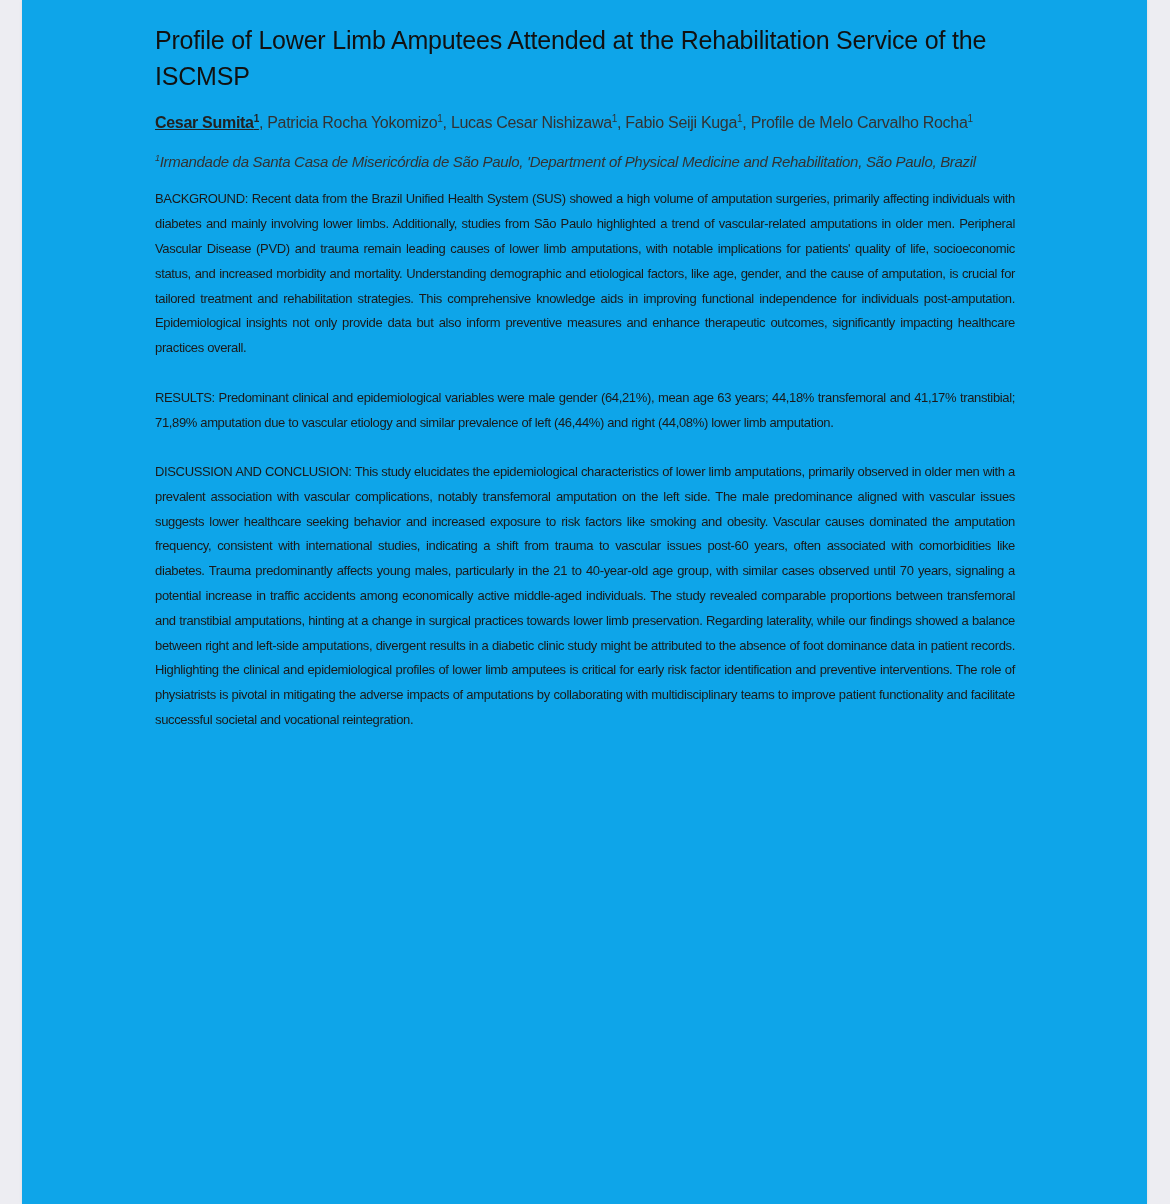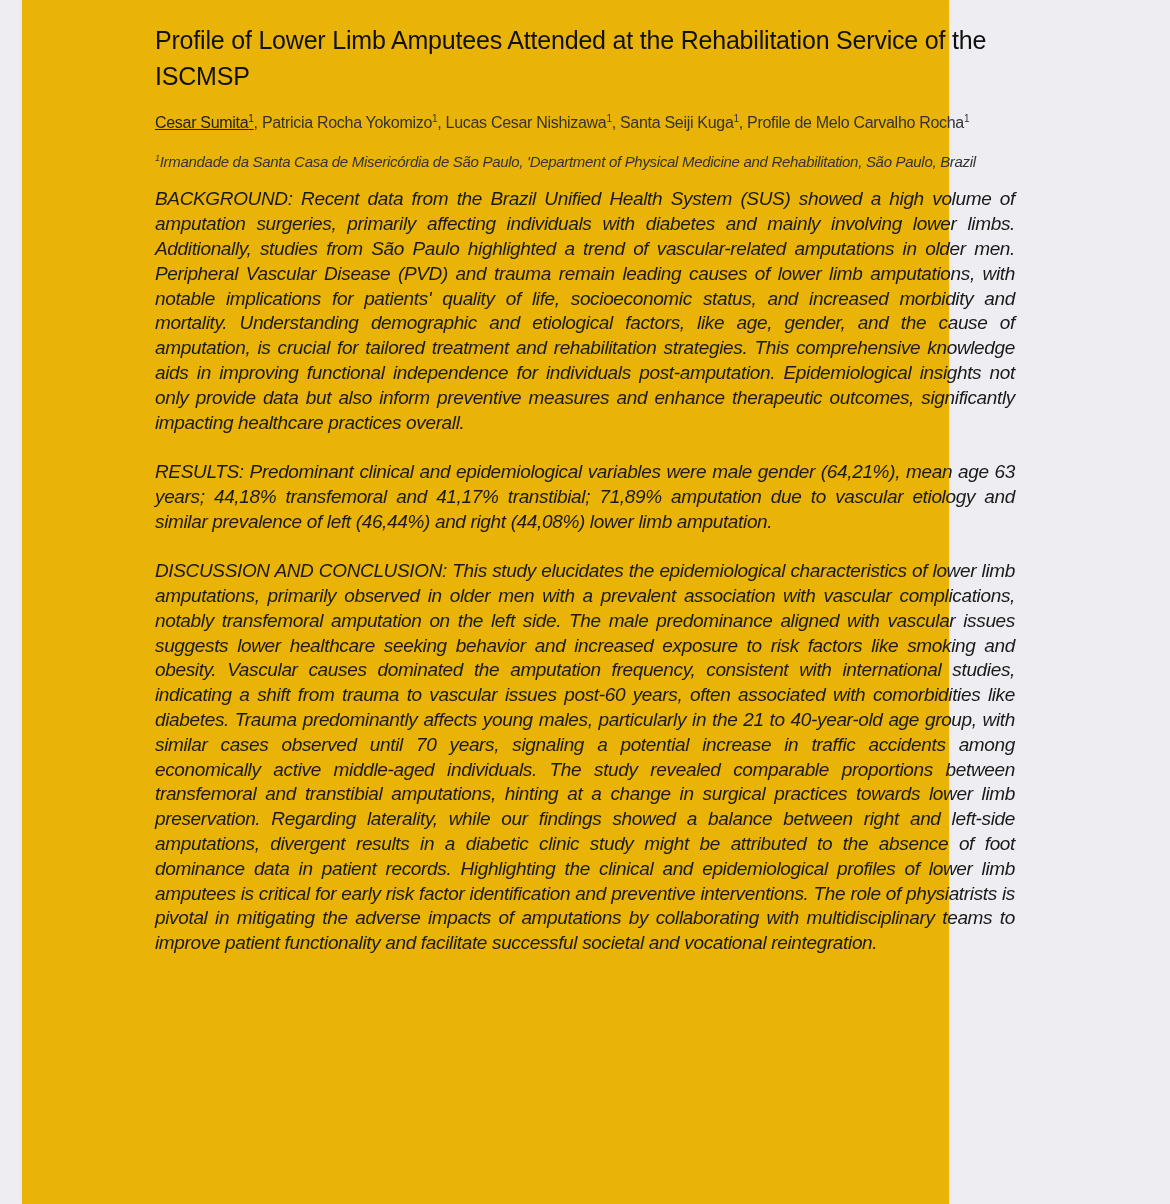--- a/index.html
+++ b/index.html
@@ -8,23 +8,23 @@
     height: 1204px;
     background: #ededf2;
     overflow: hidden;
     position: relative;
     font-family: "Liberation Sans", sans-serif;
   }
   .page {
     position: absolute;
     left: 22px;
     top: 0;
-    width: 927px;
+    width: 1125px;
     height: 1204px;
-    background: #eab308;
+    background: #0ea5e9;
     box-shadow: 0 0 3px rgba(0,0,0,0.08);
   }
   .content {
     position: absolute;
     left: 133px;
     top: 22px;
     width: 860px;
     color: #1a1a1a;
   }
   .title {
@@ -37,54 +37,53 @@
     letter-spacing: -0.2px;
   }
   .authors {
     font-size: 16px;
     line-height: 25px;
     color: #333;
     margin: 0;
     letter-spacing: -0.3px;
   }
   .authors .presenting {
-    font-weight: normal;
+    font-weight: bold;
     text-decoration: underline;
     color: #222;
     margin-top: 39px;
   }
   .authors sup { font-size: 10px; }
   .affiliation {
     font-size: 15px;
     line-height: 23px;
     font-style: italic;
     color: #333;
     margin: 12px 0 14px 0;
     letter-spacing: -0.3px;
   }
   .affiliation sup { font-size: 9px; }
   .section {
-    font-size: 19px;
+    font-size: 13px;
     line-height: 24.8px;
     text-align: justify;
     margin: 0 0 24.8px 0;
     color: #1a1a1a;
     letter-spacing: -0.35px;
-    font-style: italic;
   }
 </style>
 </head>
 <body>
 
 <div class="page">
   <div class="content">
     <h1 class="title">Profile of Lower Limb Amputees Attended at the Rehabilitation Service of the ISCMSP</h1>
 
     <p class="authors">
-      <span class="presenting"><span>Cesar Sumita</span><sup>1</sup></span>, <span><span>Patricia Rocha Yokomizo</span><sup>1</sup></span>, <span><span>Lucas Cesar Nishizawa</span><sup>1</sup></span>, <span><span>Santa Seiji Kuga</span><sup>1</sup></span>, <span><span>Profile de Melo Carvalho Rocha</span><sup>1</sup></span>
+      <span class="presenting"><span>Cesar Sumita</span><sup>1</sup></span>, <span><span>Patricia Rocha Yokomizo</span><sup>1</sup></span>, <span><span>Lucas Cesar Nishizawa</span><sup>1</sup></span>, <span><span>Fabio Seiji Kuga</span><sup>1</sup></span>, <span><span>Profile de Melo Carvalho Rocha</span><sup>1</sup></span>
     </p>
 
     <p class="affiliation"><sup>1</sup><span>Irmandade da Santa Casa de Misericórdia de São Paulo, 'Department of Physical Medicine and Rehabilitation, São Paulo, Brazil</span></p>
 
     <p class="section">BACKGROUND: Recent data from the Brazil Unified Health System (SUS) showed a high volume of amputation surgeries, primarily affecting individuals with diabetes and mainly involving lower limbs. Additionally, studies from São Paulo highlighted a trend of vascular-related amputations in older men. Peripheral Vascular Disease (PVD) and trauma remain leading causes of lower limb amputations, with notable implications for patients' quality of life, socioeconomic status, and increased morbidity and mortality. Understanding demographic and etiological factors, like age, gender, and the cause of amputation, is crucial for tailored treatment and rehabilitation strategies. This comprehensive knowledge aids in improving functional independence for individuals post-amputation. Epidemiological insights not only provide data but also inform preventive measures and enhance therapeutic outcomes, significantly impacting healthcare practices overall.</p>
     <p class="section">RESULTS: Predominant clinical and epidemiological variables were male gender (64,21%), mean age 63 years; 44,18% transfemoral and 41,17% transtibial; 71,89% amputation due to vascular etiology and similar prevalence of left (46,44%) and right (44,08%) lower limb amputation.</p>
     <p class="section">DISCUSSION AND CONCLUSION: This study elucidates the epidemiological characteristics of lower limb amputations, primarily observed in older men with a prevalent association with vascular complications, notably transfemoral amputation on the left side. The male predominance aligned with vascular issues suggests lower healthcare seeking behavior and increased exposure to risk factors like smoking and obesity. Vascular causes dominated the amputation frequency, consistent with international studies, indicating a shift from trauma to vascular issues post-60 years, often associated with comorbidities like diabetes. Trauma predominantly affects young males, particularly in the 21 to 40-year-old age group, with similar cases observed until 70 years, signaling a potential increase in traffic accidents among economically active middle-aged individuals. The study revealed comparable proportions between transfemoral and transtibial amputations, hinting at a change in surgical practices towards lower limb preservation. Regarding laterality, while our findings showed a balance between right and left-side amputations, divergent results in a diabetic clinic study might be attributed to the absence of foot dominance data in patient records. Highlighting the clinical and epidemiological profiles of lower limb amputees is critical for early risk factor identification and preventive interventions. The role of physiatrists is pivotal in mitigating the adverse impacts of amputations by collaborating with multidisciplinary teams to improve patient functionality and facilitate successful societal and vocational reintegration.</p>
   </div>
 </div>
 

